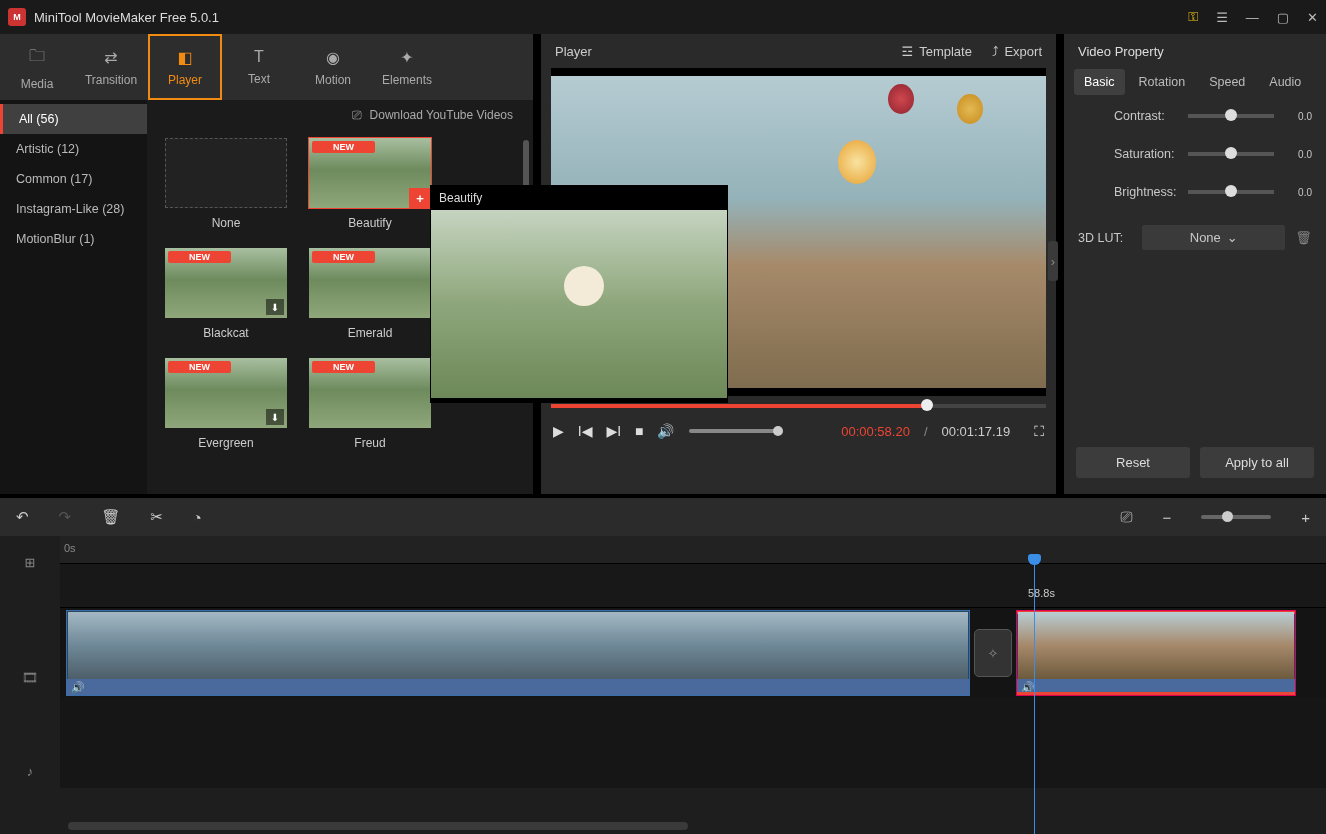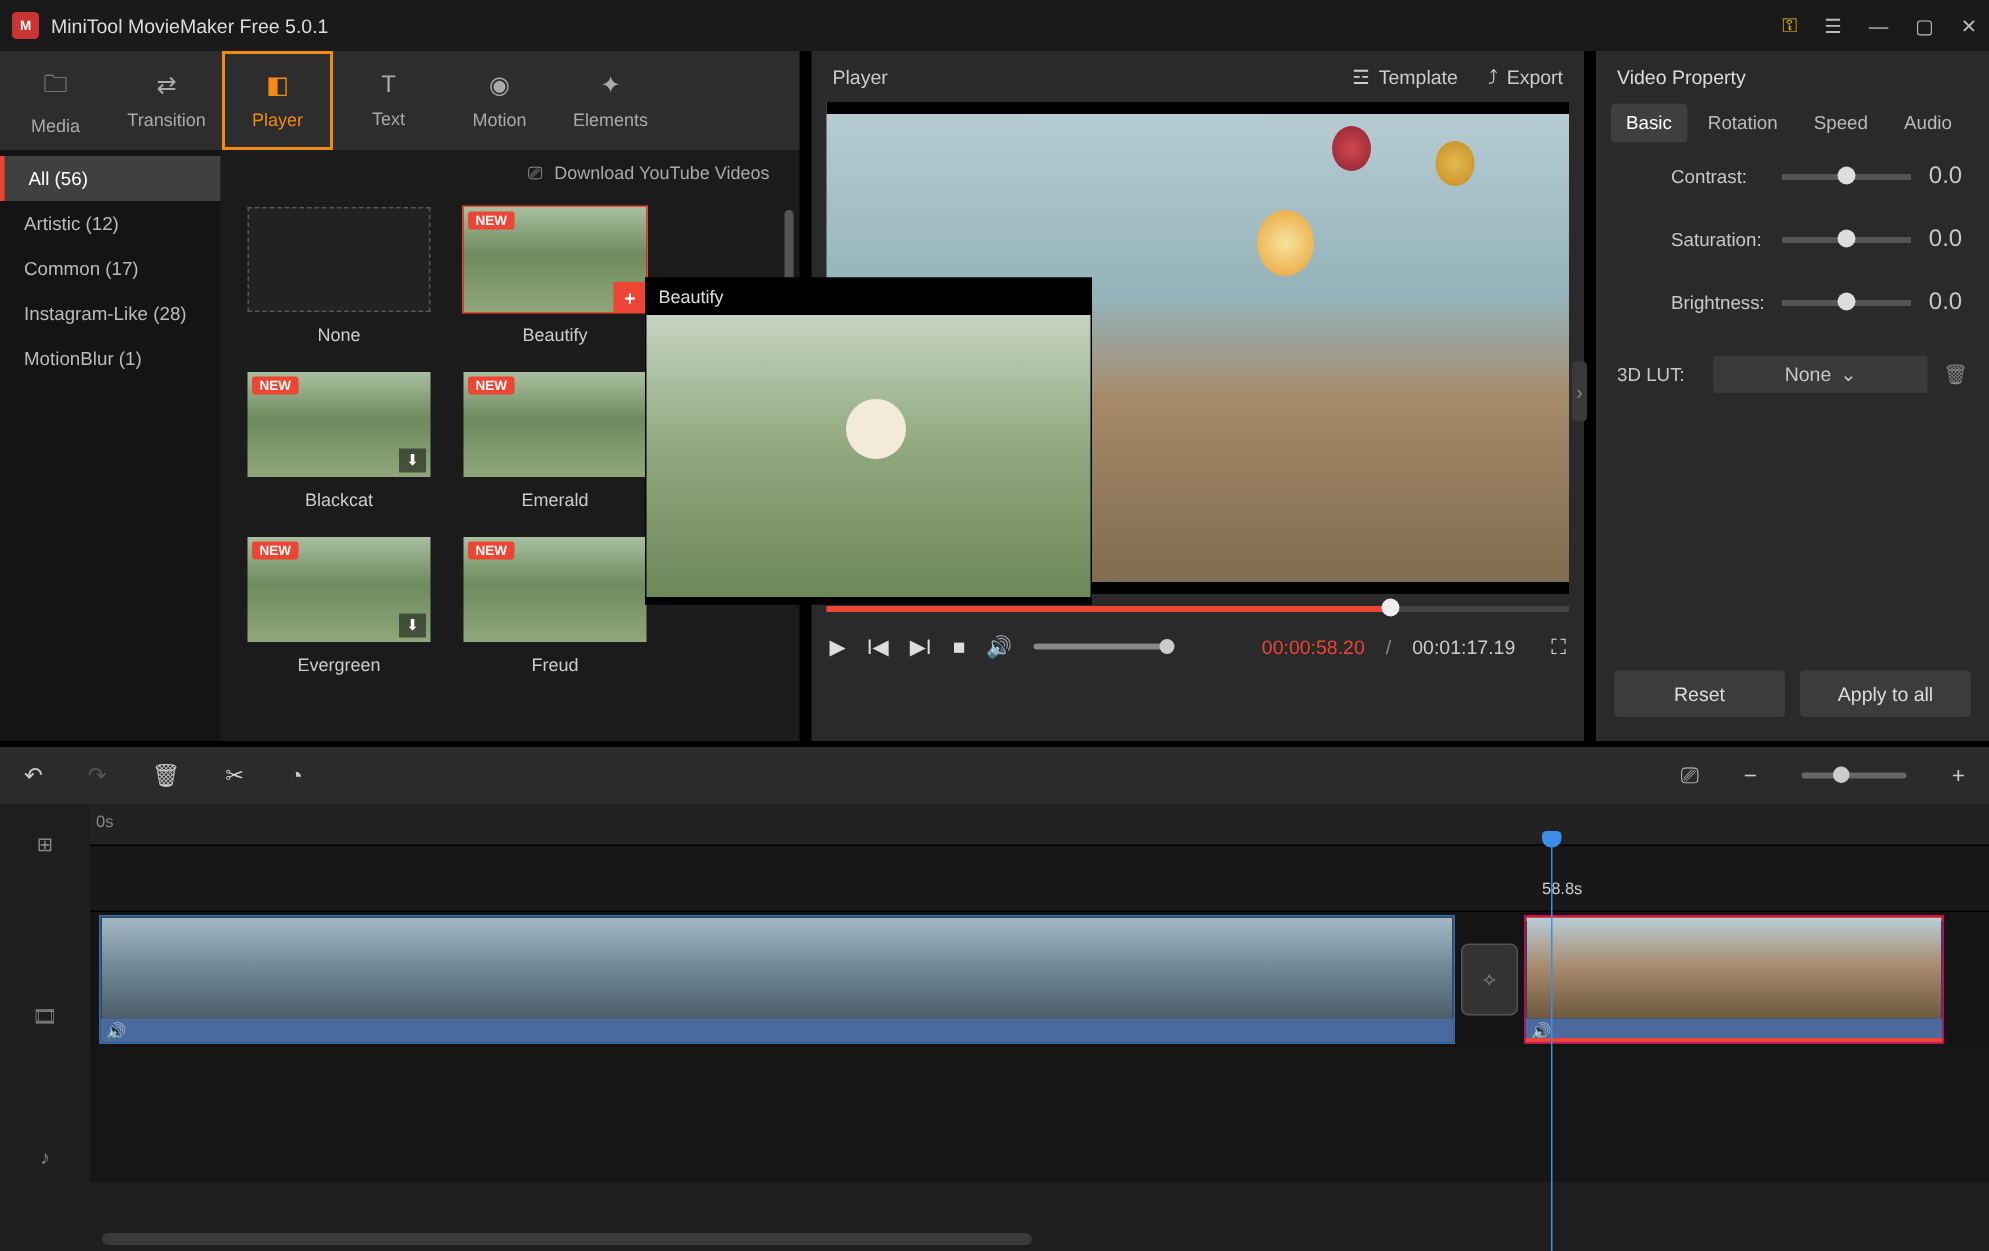--- a/index.html
+++ b/index.html
@@ -27,21 +27,21 @@
   .cat-item { padding: 8px 16px; font-size: 12.5px; color: #bbb; cursor: pointer; }
   .cat-item.active { background: #404040; border-left: 3px solid #e43; color: #fff; }
   
   .effect-grid-wrap { flex: 1; display: flex; flex-direction: column; position: relative; }
   .dl-row { height: 30px; display: flex; justify-content: flex-end; align-items: center; padding-right: 20px; gap: 8px; color: #aaa; font-size: 12px; cursor: pointer; }
   .effect-grid { flex:1; padding: 8px 18px; display: flex; flex-wrap: wrap; gap: 18px 22px; align-content: flex-start; overflow: hidden; }
   .effect-card { width: 122px; display: flex; flex-direction: column; align-items: center; gap: 8px; }
   .thumb { width: 122px; height: 70px; background: linear-gradient(180deg,#a8bfa0 0%, #6e8b5e 45%, #8fa77a 100%); border-radius: 0; position: relative; }
   .thumb.none { background: #222; border: 1px dashed #555; }
   .thumb.sel { outline: 1px solid #e43; }
-  .thumb .new { position: absolute; top: 3px; left: 3px; background: #e43; color: #fff; font-size: 9px; padding: 1px 5px; border-radius: 2px; font-weight:bold;}
+  .thumb .new { position: absolute; top: 3px; left: 3px; background: #e43; color: #fff; font-size: 9px; padding: 1px 21px; border-radius: 2px; font-weight:bold;}
   .thumb .dl { position: absolute; bottom: 3px; right: 3px; background: rgba(0,0,0,.5); width: 18px; height: 16px; display:flex;align-items:center;justify-content:center; color:#fff; font-size:10px;}
   .thumb .add { position: absolute; bottom: 0; right: 0; width: 22px; height: 20px; background: #e43; color:#fff; display:flex;align-items:center;justify-content:center; font-weight:bold;}
   .eff-label { font-size: 12px; color: #ccc; }
   .grid-scroll { position: absolute; right: 4px; top: 40px; width: 6px; height: 80px; background: #555; border-radius: 3px; }
   
   
   .hover-prev { position: absolute; left: 430px; top: 185px; width: 298px; height: 218px; background: #000; z-index: 50; border:1px solid #000;}
   .hover-prev .hp-title { padding: 5px 8px; color: #ddd; font-size: 12px; }
   .hover-prev .hp-img { width: 100%; height: 188px; background: linear-gradient(180deg,#c5d4c0 0%, #8ea67b 50%, #6d8859 100%); position:relative;}
   .hp-img::after{content:"";position:absolute;left:45%;top:30%;width:40px;height:40px;border-radius:50%;background:#f3ebd8;}
@@ -74,21 +74,21 @@
   .right-panel { width: 262px; background: #2a2a2a; display: flex; flex-direction: column; }
   .rp-head { padding: 10px 14px; font-size: 13px; color: #ddd; }
   .prop-tabs { display: flex; gap: 4px; padding: 0 10px; }
   .prop-tab { padding: 6px 10px; font-size: 12.5px; color: #bbb; cursor: pointer; border-radius: 3px;}
   .prop-tab.active { background: #3f3f3f; color: #fff; }
   .prop-rows { padding: 14px 14px; display: flex; flex-direction: column; gap: 24px; }
   .prop-row { display: flex; align-items: center; gap: 8px; margin-left: 36px; }
   .prop-row label { width: 66px; font-size: 12.5px; }
   .slider { flex: 1; height: 4px; background: #555; position: relative; }
   .slider .sthumb { position: absolute; left: 50%; top: -5px; width: 12px; height: 12px; background: #ddd; border-radius: 50%; margin-left:-6px;}
-  .sval { width: 30px; text-align: center; font-size: 16px; }
+  .sval { width: 30px; text-align: right; font-size: 10px; }
   .lut-row { display: flex; align-items: center; gap: 10px; padding: 12px 14px; }
   .lut-row label { width: 54px; font-size: 12.5px; }
   .lut-select { flex: 1; background: #3a3a3a; padding: 5px 10px; display: flex; justify-content:center; align-items: center; gap:6px; cursor: pointer; border-radius:2px;}
   .rp-btns { margin-top: auto; display: flex; gap: 10px; padding: 0 12px 16px; }
   .rp-btn { flex: 1; background: #3c3c3c; color: #ddd; padding: 8px 0; text-align: center; border-radius: 3px; cursor: pointer; font-size:13px;}
   
   
   .tl-toolbar { height: 38px; background: #2b2b2b; display: flex; align-items: center; padding: 0 16px; gap: 30px; margin-top:4px;}
   .tl-toolbar .tlbtn { color: #ccc; cursor: pointer; font-size: 15px; }
   .tl-toolbar .tlbtn.dis { color: #555; }

